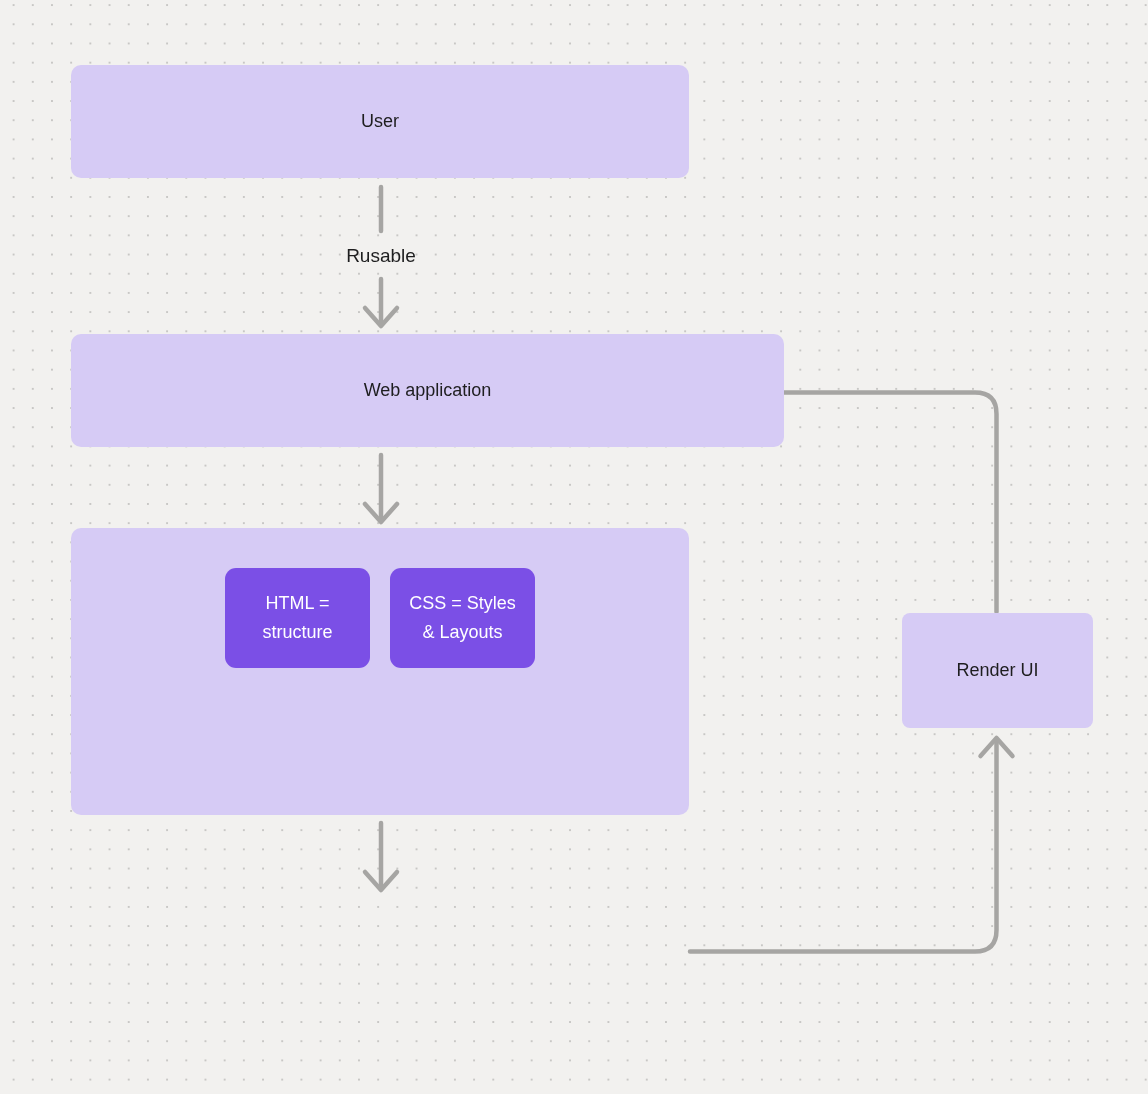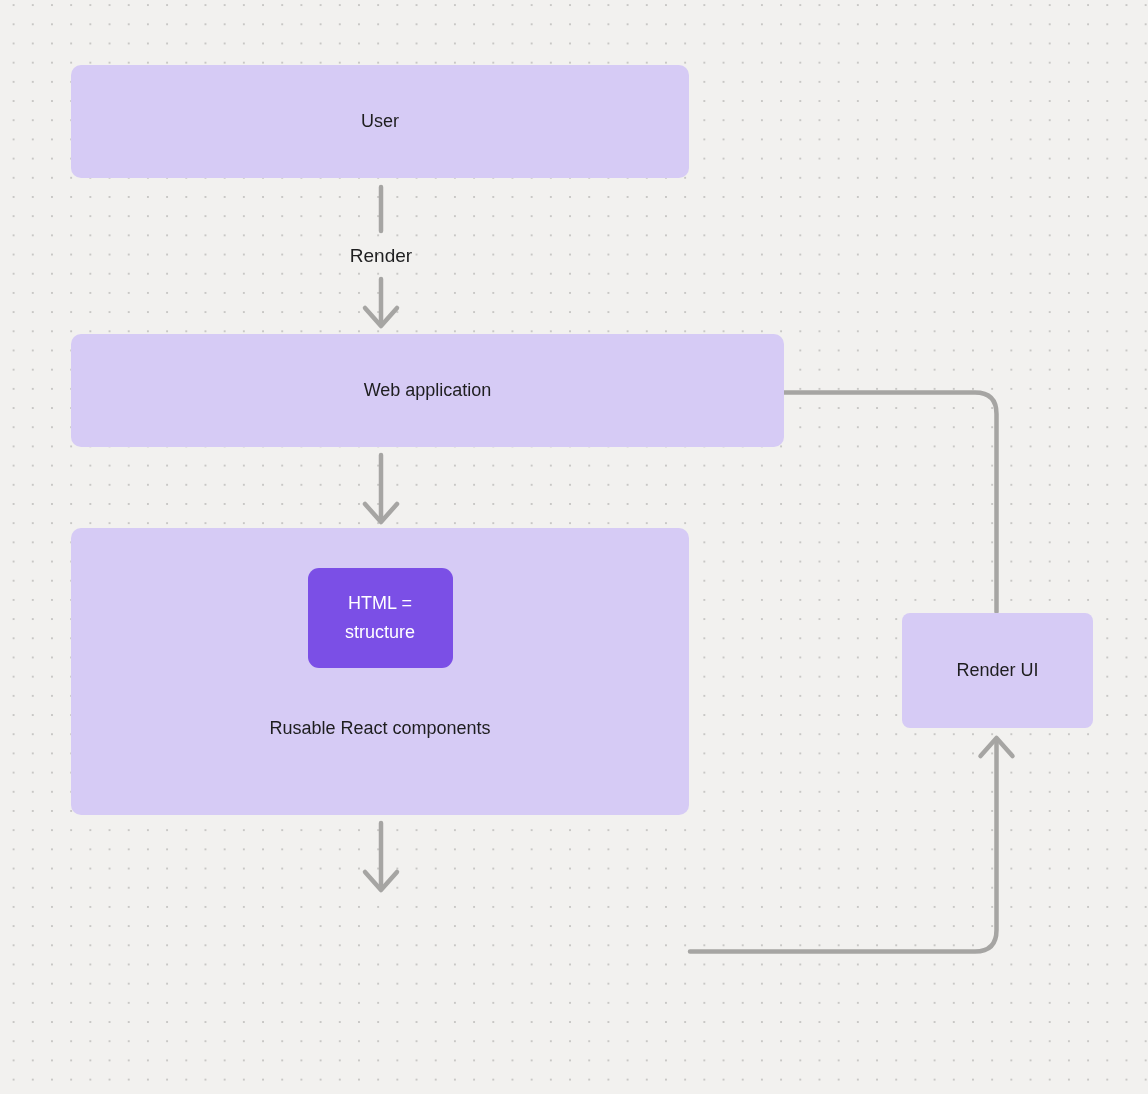--- a/index.html
+++ b/index.html
@@ -113,33 +113,35 @@
     <polyline points="980.5,756 996.5,738 1012.5,756"></polyline>
 
     <path d="M 996.5 612 L 996.5 414 Q 996.5 392.5 975 392.5 L 703 392.5"></path>
     <polyline points="714,376.5 696,392.5 714,408.5"></polyline>
   </svg>
 
   <div class="node flat node-user">
     <span>User</span>
   </div>
 
-  <div class="edge-label">Render</div>
+  <div class="edge-label">Rusable</div>
 
   <div class="node flat node-webapp">
     <span>Web application</span>
   </div>
 
   <div class="node node-group">
     <div class="chip-row">
       <div class="chip">
         <span>HTML = structure</span>
       </div>
+      <div class="chip">
+        <span>CSS = Styles &amp; Layouts</span>
+      </div>
     </div>
-    <div class="group-caption">Rusable React components</div>
   </div>
 
 
   <div class="node flat node-render">
     <span>Render UI</span>
   </div>
 
 </div>
 
 </body></html>

